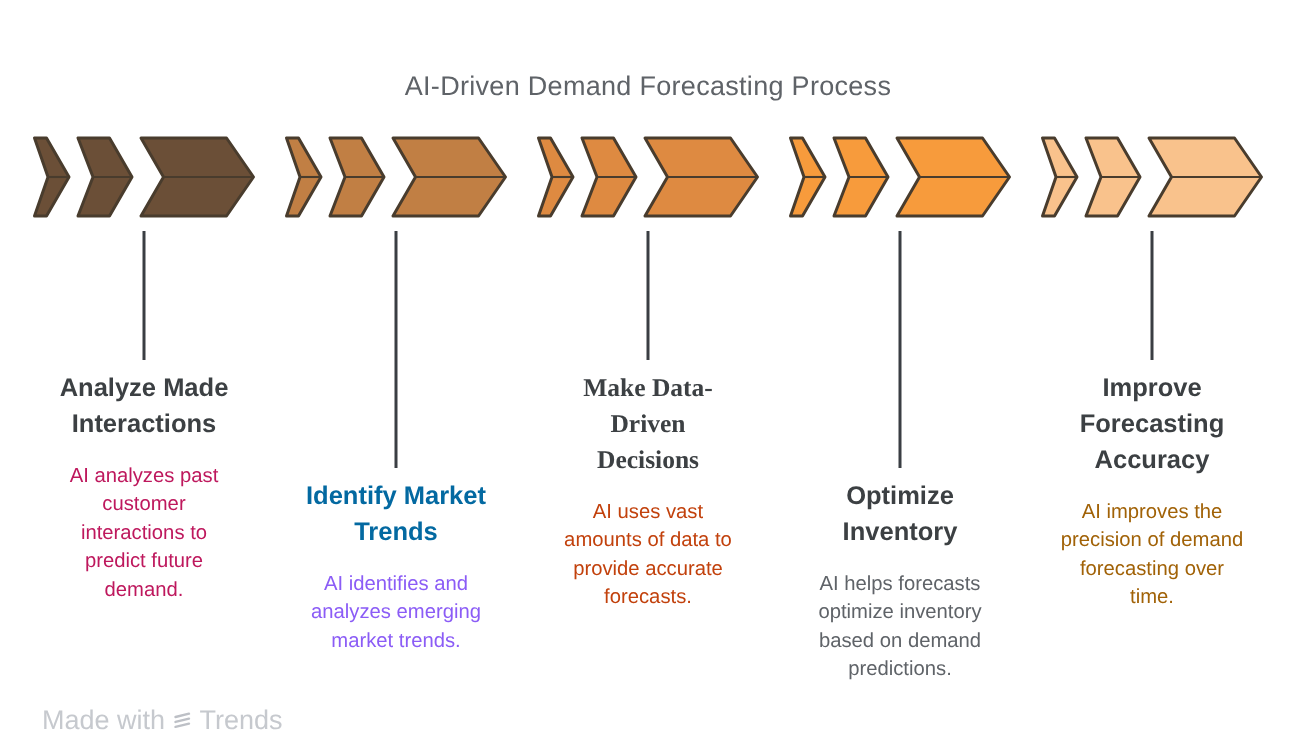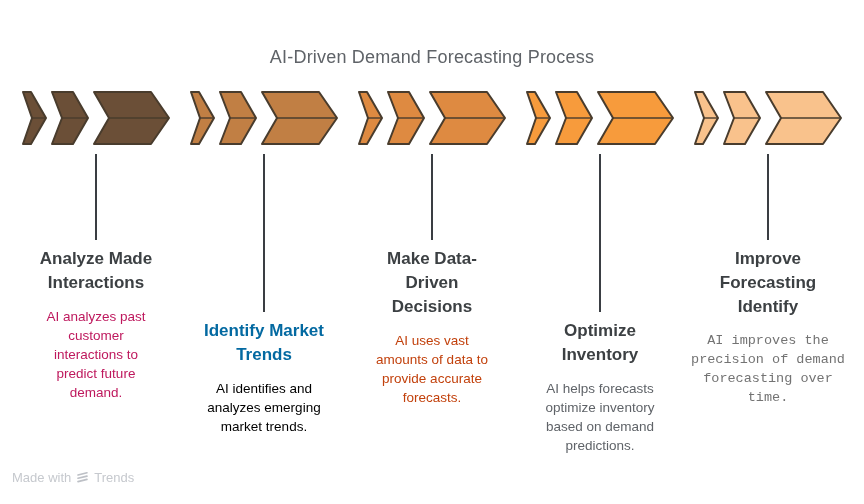--- a/index.html
+++ b/index.html
@@ -27,22 +27,22 @@
   }
   .step.short .textblock{top:247px;}
   .step.tall  .textblock{top:319px;}
   .step-title{
     font-size:17px;font-weight:700;line-height:24px;white-space:pre-line;
   }
   .step-desc{
     margin-top:12px;font-size:13.5px;line-height:19px;white-space:pre-line;
   }
   .footer{
-    position:absolute;left:12px;top:470px;display:flex;align-items:center;gap:5px;
-    font-size:13px;
+    position:absolute;left:28px;top:470px;display:flex;align-items:center;gap:5px;
+    font-size:18px;
   }
   .footer .napkin-icon{display:inline-block;}
 </style>
 </head>
 <body>
 
 <div class="canvas">
 
   <div class="diagram-title" style="color: rgb(95, 99, 104);">AI-Driven Demand Forecasting Process</div>
 
@@ -77,40 +77,40 @@
         <polygon points="73,2 130,2 148,28 130,54 73,54 88,28" fill="#C17F44"></polygon>
         <line x1="11" y1="28" x2="25" y2="28" stroke-width="1.4"></line>
         <line x1="41" y1="28" x2="67" y2="28" stroke-width="1.4"></line>
         <line x1="88" y1="28" x2="148" y2="28" stroke-width="1.4"></line>
       </g>
     </svg>
     <div class="connector" style="background-color: rgb(58, 62, 67);"></div>
     <div class="textblock">
       <div class="step-title" style="color: #0369a1;">Identify Market
 Trends</div>
-      <div class="step-desc" style="color: #000000;">AI identifies and
+      <div class="step-desc" style="color: #8b5cf6;">AI identifies and
 analyzes emerging
 market trends.</div>
     </div>
   </div>
 
   <div class="step s3 short">
     <svg class="chevrons" viewBox="0 0 150 56">
       <g stroke-width="2" stroke-linejoin="round" fill="none" stroke="#493C2D">
         <polygon points="2,2 10,2 25,28 10,54 2,54 11,28" fill="#DE8A41"></polygon>
         <polygon points="31,2 52,2 67,28 52,54 31,54 41,28" fill="#DE8A41"></polygon>
         <polygon points="73,2 130,2 148,28 130,54 73,54 88,28" fill="#DE8A41"></polygon>
         <line x1="11" y1="28" x2="25" y2="28" stroke-width="1.4"></line>
         <line x1="41" y1="28" x2="67" y2="28" stroke-width="1.4"></line>
         <line x1="88" y1="28" x2="148" y2="28" stroke-width="1.4"></line>
       </g>
     </svg>
     <div class="connector" style="background-color: rgb(58, 62, 67);"></div>
     <div class="textblock">
-      <div class="step-title" style="color: rgb(60, 64, 67);">Make Data-
+      <div class="step-title" style="color: rgb(60, 64, 67); font-family: Liberation Serif, serif;">Make Data-
 Driven
 Decisions</div>
       <div class="step-desc" style="color: #c2410c;">AI uses vast
 amounts of data to
 provide accurate
 forecasts.</div>
     </div>
   </div>
 
   <div class="step s4 tall">
@@ -143,22 +143,22 @@
         <polygon points="73,2 130,2 148,28 130,54 73,54 88,28" fill="#F9C28C"></polygon>
         <line x1="11" y1="28" x2="25" y2="28" stroke-width="1.4"></line>
         <line x1="41" y1="28" x2="67" y2="28" stroke-width="1.4"></line>
         <line x1="88" y1="28" x2="148" y2="28" stroke-width="1.4"></line>
       </g>
     </svg>
     <div class="connector" style="background-color: rgb(58, 62, 67);"></div>
     <div class="textblock">
       <div class="step-title" style="color: rgb(60, 64, 67);">Improve
 Forecasting
-Identify</div>
-      <div class="step-desc" style="color: #737373; font-family: Liberation Mono, monospace;">AI improves the
+Accuracy</div>
+      <div class="step-desc" style="color: #a16207;">AI improves the
 precision of demand
 forecasting over
 time.</div>
     </div>
   </div>
 
   <div class="footer" style="color: rgb(198, 201, 206);">
     <span>Made with</span>
     <svg class="napkin-icon" width="13" height="13" viewBox="0 0 13 13">
       <g stroke="#BDC0C6" stroke-width="1.6" stroke-linecap="round" fill="none">

